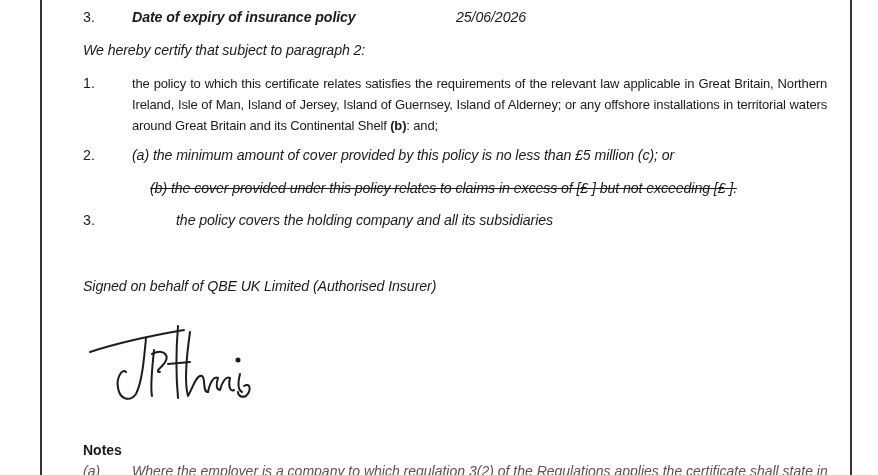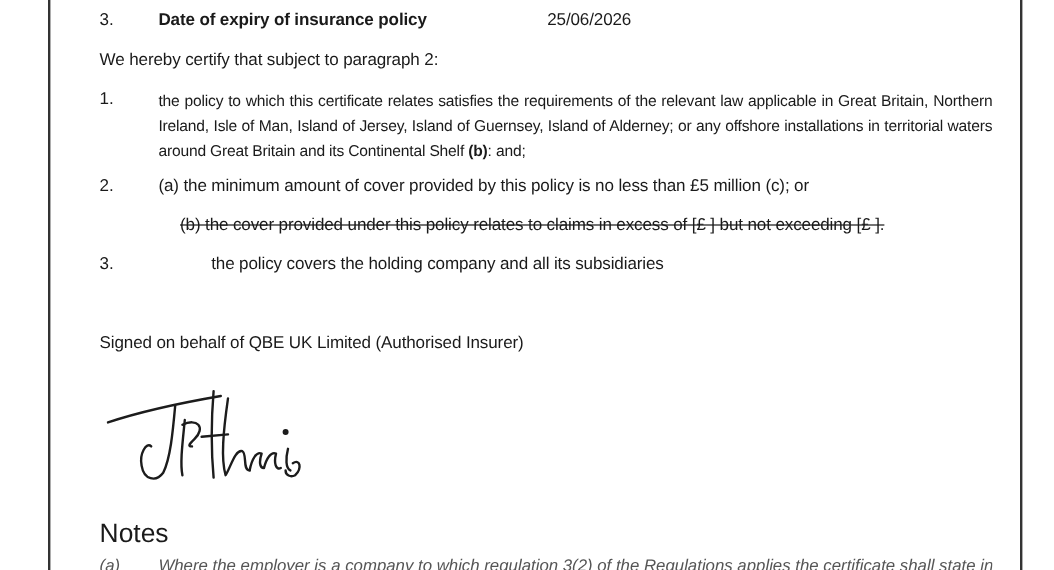--- a/index.html
+++ b/index.html
@@ -6,29 +6,29 @@
   body {
     width: 878px; height: 475px; overflow: hidden; position: relative;
     font-family: "Liberation Sans", "DejaVu Sans", sans-serif;
     color: #1a1a1a;
   }
   .page {
     position: absolute; left: 40px; top: -10px; width: 812px; height: 500px;
     border-left: 2px solid #333; border-right: 2px solid #333;
     box-sizing: border-box;
   }
-  .t { position: absolute; font-size: 14.2px; line-height: 21px; white-space: nowrap; letter-spacing: -0.1px; }
+  .t { position: absolute; font-size: 14.2px; line-height: 21px; white-space: nowrap; letter-spacing: -0.1px; font-style: italic; }
   .num { position: absolute; left: 83px; font-size: 14.2px; line-height: 21px; }
   .bold { font-weight: bold; }
   .para {
     position: absolute; left: 132px; width: 695px; font-size: 13px; line-height: 21px;
     text-align: justify; letter-spacing: -0.15px;
   }
   .strike { text-decoration: line-through; }
-  .notes-h { position: absolute; left: 83px; top: 432px; font-size: 22px; font-weight: normal; }
+  .notes-h { position: absolute; left: 83px; top: 442px; font-size: 14px; font-weight: bold; }
   .note-text { position: absolute; left: 132px; top: 463px; width: 695px; font-style: italic; font-size: 14px; color: #555; white-space: nowrap; overflow: hidden; }
   .note-label { position: absolute; left: 83px; top: 463px; font-style: italic; font-size: 14px; color: #555; }
   .sig { position: absolute; left: 86px; top: 320px; width: 170px; height: 85px; }
 </style>
 </head>
 <body>
 
 <div class="page"></div>
 
 <span class="num" style="top:7px;">3.</span>

